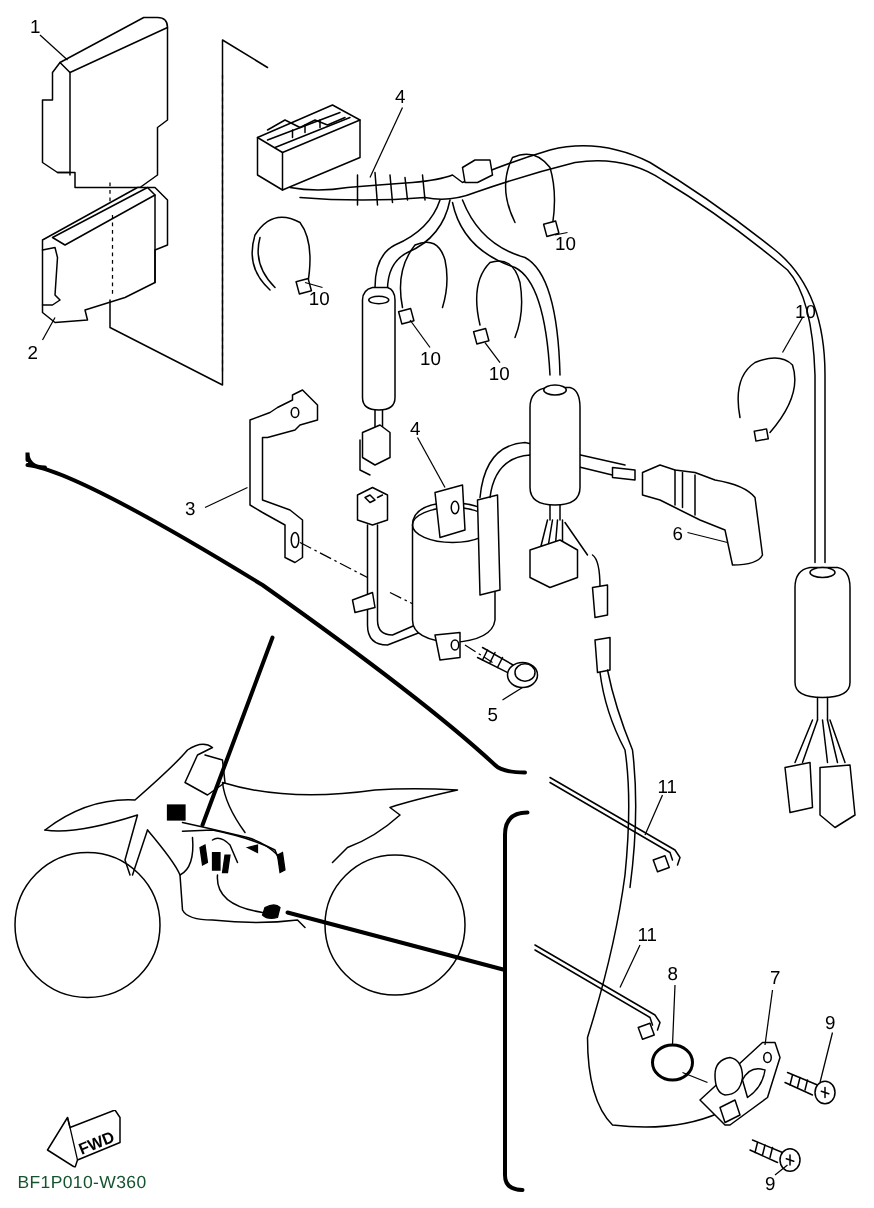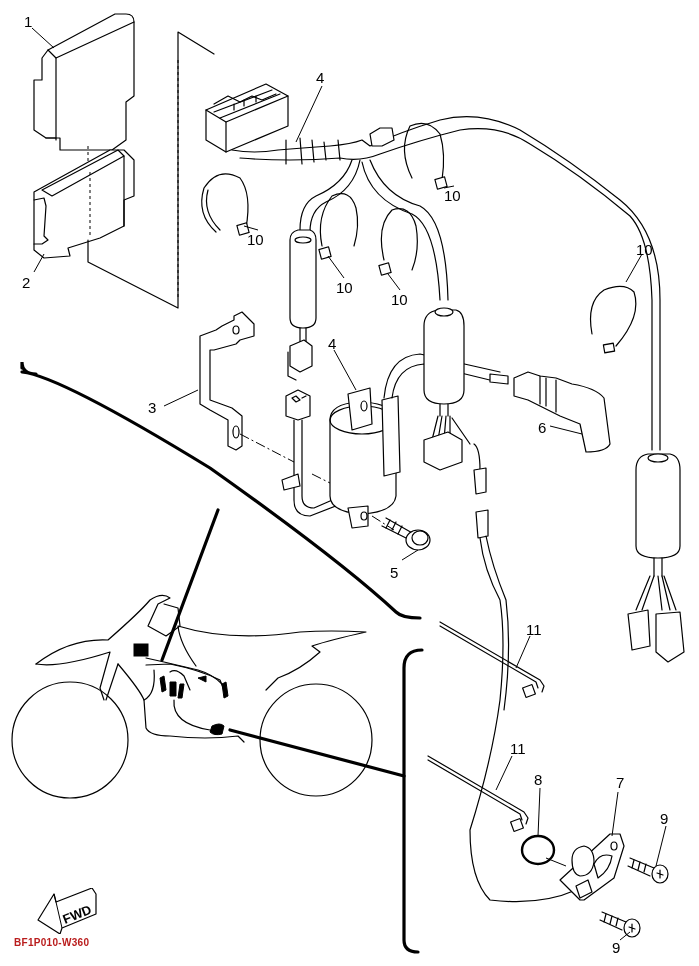--- a/index.html
+++ b/index.html
@@ -6,21 +6,21 @@
   body { width:699px; height:966px; position:relative; overflow:hidden; font-family:"Liberation Sans", sans-serif; }
   svg#diagram { position:absolute; left:0; top:0; width:699px; height:966px; }
   .ln { fill:none; stroke:#000; stroke-width:1.2; stroke-linejoin:round; stroke-linecap:round; }
   .ln-w { fill:#fff; stroke:#000; stroke-width:1.2; stroke-linejoin:round; }
   .thick { fill:none; stroke:#000; stroke-width:3.2; stroke-linecap:round; }
   .leader { fill:none; stroke:#000; stroke-width:1; }
   .dash { fill:none; stroke:#000; stroke-width:1; stroke-dasharray:10 3 2 3; }
   .dot { fill:none; stroke:#000; stroke-width:1; stroke-dasharray:3 3; }
   .blk { fill:#000; stroke:#000; stroke-width:1; }
   .lbl { position:absolute; font-size:15px; color:#000; line-height:1; }
-  .code { position:absolute; left:14px; top:937px; font-size:10px; color:#b91c1c; letter-spacing:0.3px;font-weight:bold; }
+  .code { position:absolute; left:14px; top:937px; font-size:14px; color:#14532d; letter-spacing:0.3px; }
   .fwd { position:absolute; left:36px; top:888px; width:62px; height:46px; }
 </style>
 </head>
 <body>
 
 <svg id="diagram" viewBox="0 0 699 966" xmlns="http://www.w3.org/2000/svg">
 
   <g>
     <path class="ln-w" d="M42,58 L42,80 L34,80 L34,130 L46,138 L60,138 L60,150 L112,150 L126,140 L126,102 L134,96 L134,22 Q134,14 126,14 L115,14 L48,50 Z"></path>
     <path class="ln" d="M48,50 L56,58 L134,22"></path>

